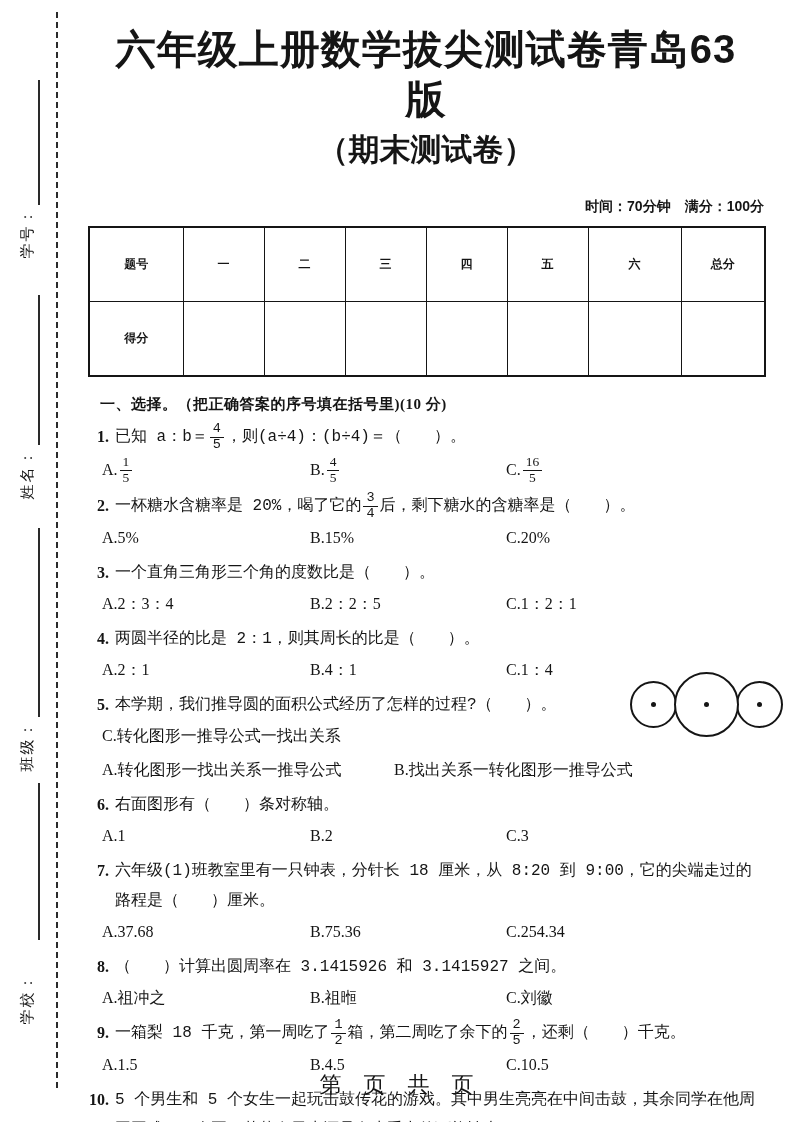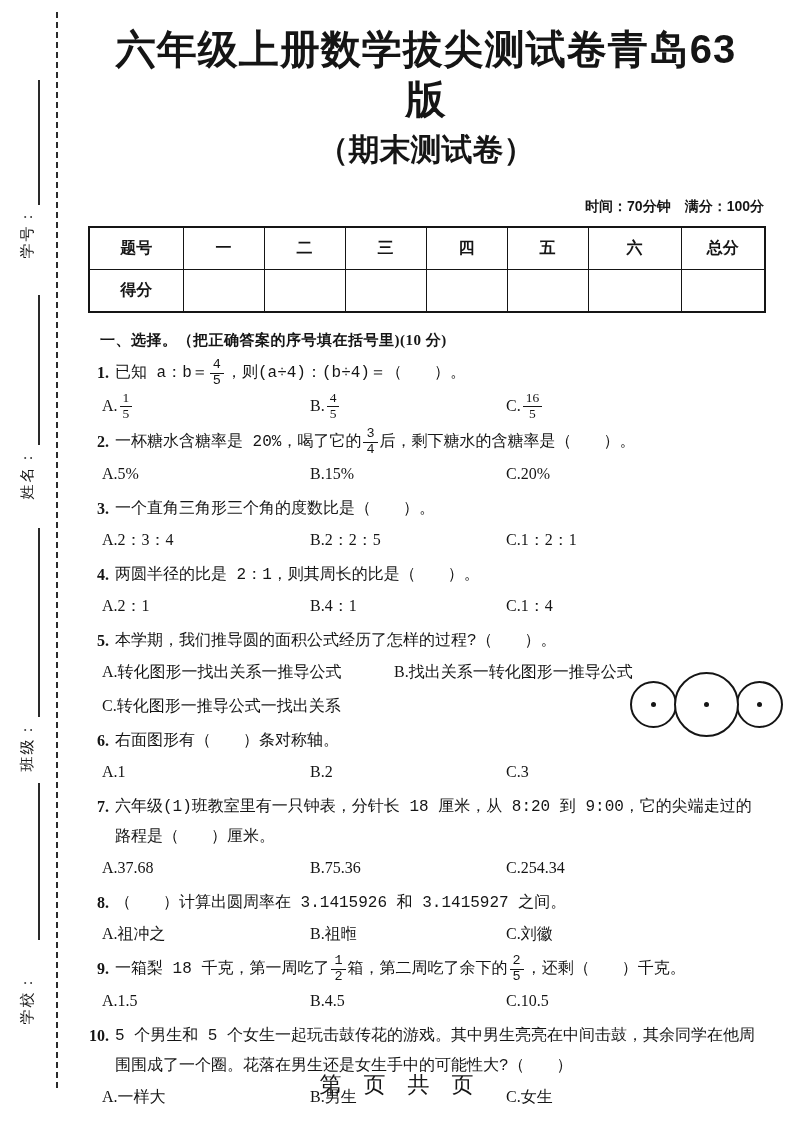--- a/index.html
+++ b/index.html
@@ -16,21 +16,21 @@
   
   .content{position:absolute;left:88px;top:0;width:676px;}
   .title{font-family:"Liberation Sans","DejaVu Sans",sans-serif;font-weight:bold;
          font-size:40px;line-height:50px;text-align:center;margin:24px 16px 6px;letter-spacing:1px;}
   .subtitle{font-family:"Liberation Sans","DejaVu Sans",sans-serif;font-weight:bold;
          font-size:31px;line-height:40px;text-align:center;margin:0 0 24px;}
   .meta{font-family:"Liberation Sans","DejaVu Sans",sans-serif;font-weight:bold;
         font-size:14px;line-height:24px;text-align:right;margin-bottom:8px;}
   table.score{width:676px;border-collapse:collapse;border:2px solid #151515;table-layout:fixed;}
   table.score th,table.score td{border:1px solid #151515;height:41px;text-align:center;
-        font-family:"Liberation Sans","DejaVu Sans",sans-serif;font-weight:bold;font-size:16px;padding:0;}
+        font-family:"Liberation Sans","DejaVu Sans",sans-serif;font-weight:bold;font-size:12px;padding:16px;}
   .section-heading{font-weight:bold;font-size:15px;line-height:22px;margin:16px 12px 7px;letter-spacing:.5px;}
   .question{margin-bottom:2px;font-size:16px;}
   .qline{display:flex;line-height:30px;}
   .qno{flex:0 0 27px;text-align:right;padding-right:6px;box-sizing:border-box;font-weight:bold;}
   .qtext{flex:1;font-family:Liberation Mono, monospace;}
   .optrow{display:flex;line-height:28px;padding-left:14px;margin:2px 0 6px;}
   .opt-a{width:208px;} .opt-b{width:196px;} .opt-c{flex:1;}
   .q5 .opt-a{width:292px;}
   .frac{display:inline-block;text-align:center;vertical-align:-0.5em;line-height:1.1;
         font-size:13.5px;padding:0 2px;}
@@ -153,25 +153,25 @@
         <span class="opt-c">C.1：4</span>
       </div>
     </div>
 
     <div class="question q5">
       <div class="qline">
         <span class="qno">5.</span>
         <span class="qtext">本学期，我们推导圆的面积公式经历了怎样的过程?（　　）。</span>
       </div>
       <div class="optrow">
+        <span class="opt-c">C.转化图形一推导公式一找出关系</span>
+      </div>
+      <div class="optrow">
         <span class="opt-a">A.转化图形一找出关系一推导公式</span>
         <span class="opt-c">B.找出关系一转化图形一推导公式</span>
-      </div>
-      <div class="optrow">
-        <span class="opt-c">C.转化图形一推导公式一找出关系</span>
       </div>
     </div>
 
     <div class="question">
       <div class="qline">
         <span class="qno">6.</span>
         <span class="qtext">右面图形有（　　）条对称轴。</span>
       </div>
       <div class="optrow">
         <span class="opt-a">A.1</span>

